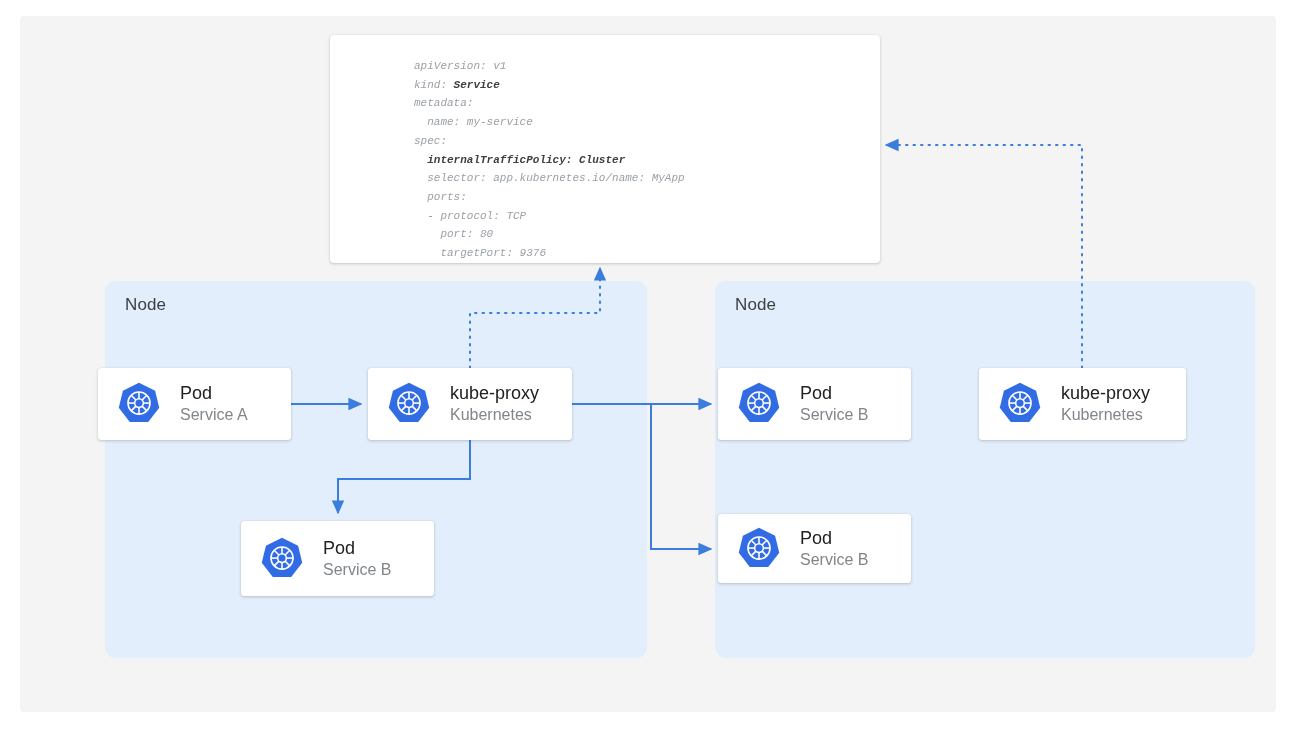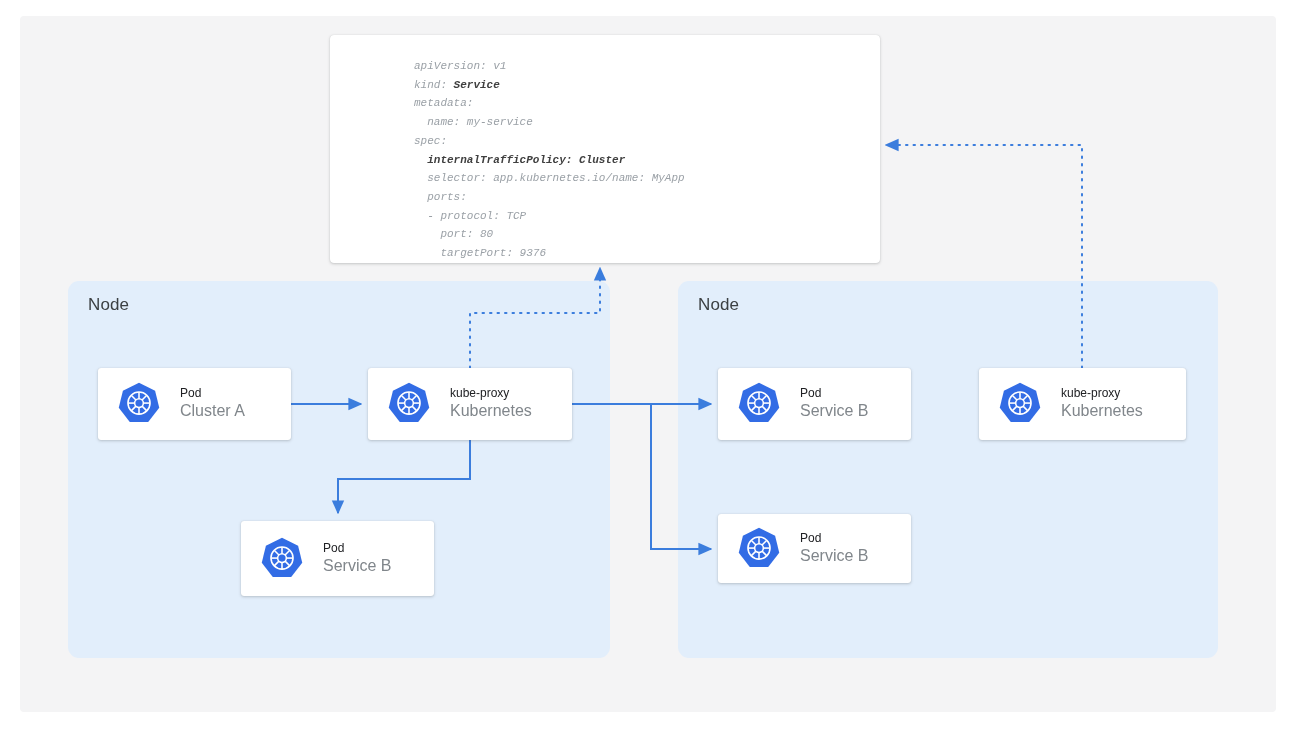--- a/index.html
+++ b/index.html
@@ -33,20 +33,21 @@
     top: 0;
     width: 1296px;
     height: 729px;
     pointer-events: none;
   }
   
   .node-panel {
     position: absolute;
     background: #e2eefb;
     border-radius: 11px;
+    margin-left: 37px;
   }
   #node-left  { left: 68px;  top: 281px; width: 542px; height: 377px; }
   #node-right { left: 678px; top: 281px; width: 540px; height: 377px; }
   .node-label {
     position: absolute;
     left: 20px;
     top: 14px;
     font-size: 17px;
     color: #3c4043;
     letter-spacing: .1px;
@@ -69,21 +70,21 @@
     flex: 0 0 auto;
   }
   .card .card-text {
     margin-left: 18px;
     display: flex;
     flex-direction: column;
     justify-content: center;
     line-height: 1.28;
   }
   .card .card-title {
-    font-size: 12px;
+    font-size: 18px;
     color: #202124;
     white-space: nowrap;
   }
   .card .card-sub {
     font-size: 16px;
     color: #80868b;
     white-space: nowrap;
   }
   #card-pod-a        { left: 98px;  top: 368px; width: 193px; height: 72px; }
   #card-kube-proxy-l { left: 368px; top: 368px; width: 204px; height: 72px; }
@@ -179,21 +180,21 @@
         <line x1="26" y1="48" x2="40.5" y2="48"></line>
         <line x1="59.5" y1="48" x2="74" y2="48"></line>
         <line x1="33" y1="31" x2="43.3" y2="41.3"></line>
         <line x1="56.7" y1="54.7" x2="67" y2="65"></line>
         <line x1="67" y1="31" x2="56.7" y2="41.3"></line>
         <line x1="43.3" y1="54.7" x2="33" y2="65"></line>
       </g>
     </svg>
     <div class="card-text">
       <span class="card-title">Pod</span>
-      <span class="card-sub">Cluster A</span>
+      <span class="card-sub">Service A</span>
     </div>
   </div>
 
   <div class="card" id="card-kube-proxy-l">
     <svg class="k8s-logo" viewBox="0 0 100 100">
       <polygon points="50,4 85,21 94,58 70,89 30,89 6,58 15,21" fill="#326ce5"></polygon>
       <g fill="none" stroke="#ffffff" stroke-width="3.4">
         <circle cx="50" cy="48" r="24"></circle>
         <circle cx="50" cy="48" r="9.5"></circle>
         <line x1="50" y1="24" x2="50" y2="38.5"></line>

